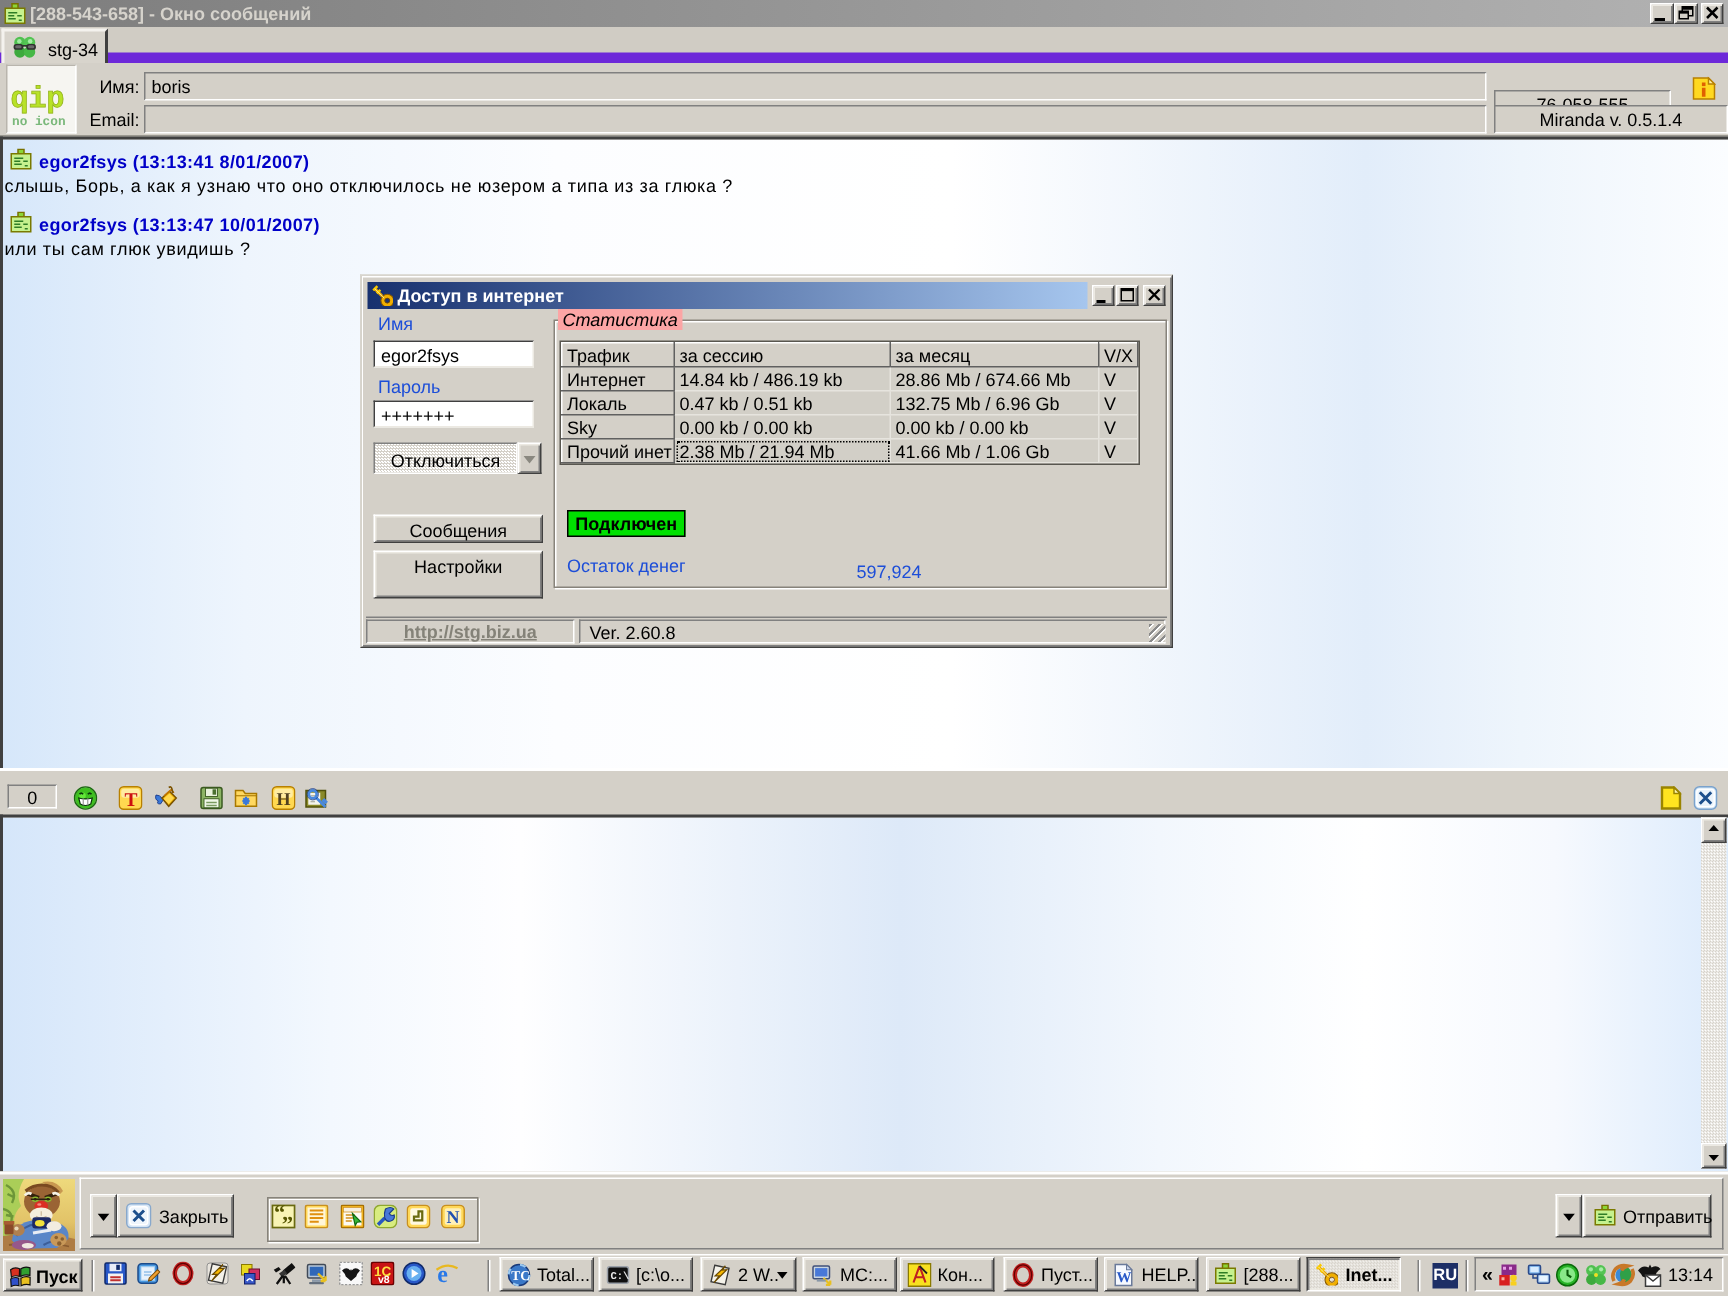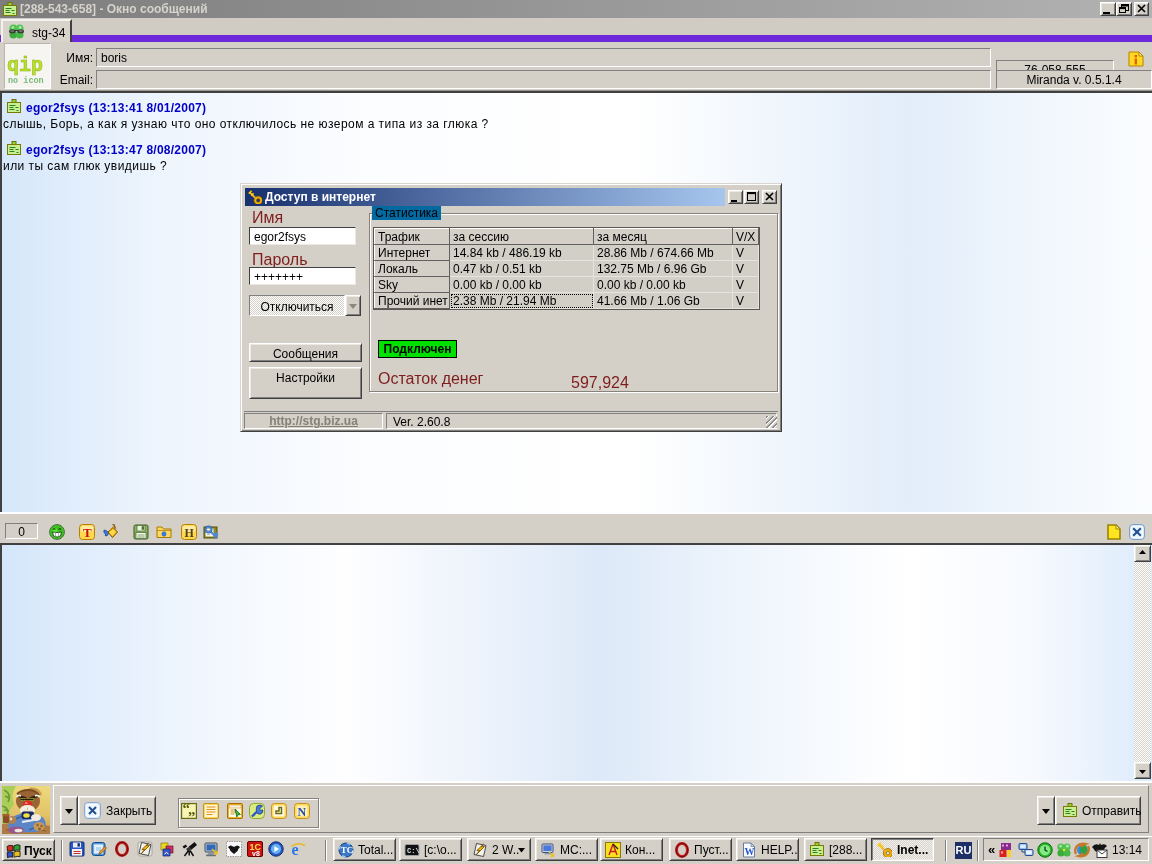--- a/index.html
+++ b/index.html
@@ -53,25 +53,25 @@
 .qli { position:absolute; top:4px; }
 .tri { position:absolute; top:3px; }
 #tray { position:absolute; left:983px; top:1px; width:166px; height:23px; border:1px solid; border-color:#808080 #fff #fff #808080; }
 
 #dlg { left:240px; top:183px; width:542px; height:249px; background:#d4d0c8;
   border:1px solid; border-color:#d8d5ce #404040 #404040 #d8d5ce;
   box-shadow:inset 1px 1px 0 #ffffff, inset -1px -1px 0 #808080; }
 #dlgtitle { position:absolute; left:4px; top:4px; width:480px; height:18px; background:linear-gradient(to right,#17306e,#a6c6ee); }
 #dlgtitle .dtext { position:absolute; left:20px; top:2px; font-size:12px; font-weight:bold; color:#fff; }
 .dcapbtn { position:absolute; top:2px; width:15px; height:14px; background:#d4d0c8; border:1px solid; border-color:#ffffff #404040 #404040 #ffffff; box-shadow:inset 1px 1px 0 #ece9e2, inset -1px -1px 0 #808080; }
-.dlabel { position:absolute; font-size:16px; color:#7f1d1d; white-space:nowrap; }
+.dlabel { position:absolute; font-size:12px; color:#1d4ed8; white-space:nowrap; }
 .dfield { position:absolute; left:8px; width:107px; height:18px; background:#fff; border:1px solid; border-color:#404040 #ece9e2 #ece9e2 #404040; font-size:12px; padding:2px 0 0 4px; }
 .dbtn { position:absolute; background:#d4d0c8; border:1px solid; border-color:#ffffff #404040 #404040 #ffffff; box-shadow:inset 1px 1px 0 #ece9e2, inset -1px -1px 0 #808080; font-size:12px; text-align:center; }
 #groupbox { position:absolute; left:128px; top:29px; width:409px; height:179px; border:1px solid #87837b; box-shadow:inset 1px 1px 0 #fff, 1px 1px 0 #fff; }
-#gblabel { position:absolute; left:131px; top:22px; background:#0369a1; padding:0 3px; font-size:12px; }
+#gblabel { position:absolute; left:131px; top:22px; background:#fca5a5; padding:0 3px; font-size:12px;font-style:italic; }
 table.grid { position:absolute; left:133px; top:44px; width:384px; border-collapse:collapse; table-layout:fixed; font-size:12px; outline:1px solid #58564f; }
 table.grid td { height:16px; padding:0 0 0 3px; overflow:hidden; white-space:nowrap; }
 td.fix { background:#d4d0c8; border:1px solid; border-color:#ffffff #606060 #606060 #ffffff; }
 td.dat { background:#d2cfc7; border:1px solid #e6e4de; }
 #connected { position:absolute; left:137px; top:156px; width:79px; height:18px; background:#00e000; border:1px solid #000; text-align:center; font-weight:bold; font-size:12px; padding-top:1px; }
 #dstatus1 { position:absolute; left:3px; top:229px; width:139px; height:16px; border:1px solid; border-color:#808080 #fff #fff #808080; text-align:center; color:#848278; font-weight:bold; text-decoration:underline; font-size:12px; }
 #dstatus2 { position:absolute; left:145px; top:229px; width:391px; height:16px; border:1px solid; border-color:#808080 #fff #fff #808080; font-size:12px; padding:1px 0 0 6px; }
 #grip { position:absolute; left:525px; top:232px; width:11px; height:12px; background:repeating-linear-gradient(315deg, #d4d0c8 0 1.5px, #fff 1.5px 2.5px, #8a8a8a 2.5px 4px); }
 </style>
 </head>
@@ -175,21 +175,21 @@
 
 <div class="abs" id="log">
   <svg class="abs" style="left:4px;top:6px" width="16" height="15" viewBox="0 0 16 15">
       <use href="#gcard"></use>
     </svg>
   <div class="msghead" style="left:24px;top:8px;">egor2fsys (13:13:41 8/01/2007)</div>
   <div class="msgbody" style="left:1px;top:24px;">слышь, Борь, а как я узнаю что оно отключилось не юзером а типа из за глюка ?</div>
   <svg class="abs" style="left:4px;top:48px" width="16" height="15" viewBox="0 0 16 15">
       <use href="#gcard"></use>
     </svg>
-  <div class="msghead" style="left:24px;top:50px;">egor2fsys (13:13:47 8/08/2007)</div>
+  <div class="msghead" style="left:24px;top:50px;">egor2fsys (13:13:47 10/01/2007)</div>
   <div class="msgbody" style="left:1px;top:66px;">или ты сам глюк увидишь ?</div>
 </div>
 
 <div class="abs" id="toolbar">
   <div class="cnt">0</div>
   <svg class="tbi" style="left:49px" width="16" height="16" viewBox="0 0 16 16">
       <circle cx="8" cy="8" r="7" fill="#3fc020"></circle>
       <circle cx="8" cy="8" r="7.4" fill="none" stroke="#1a6a10" stroke-width="0.9"></circle>
       <circle cx="6" cy="6.5" r="2.2" fill="#63e838"></circle>
       <path d="M4 5.5 q1.2 -1.6 2.4 0 M9.6 5.5 q1.2 -1.6 2.4 0" stroke="#0a3a08" stroke-width="1.1" fill="none"></path>

